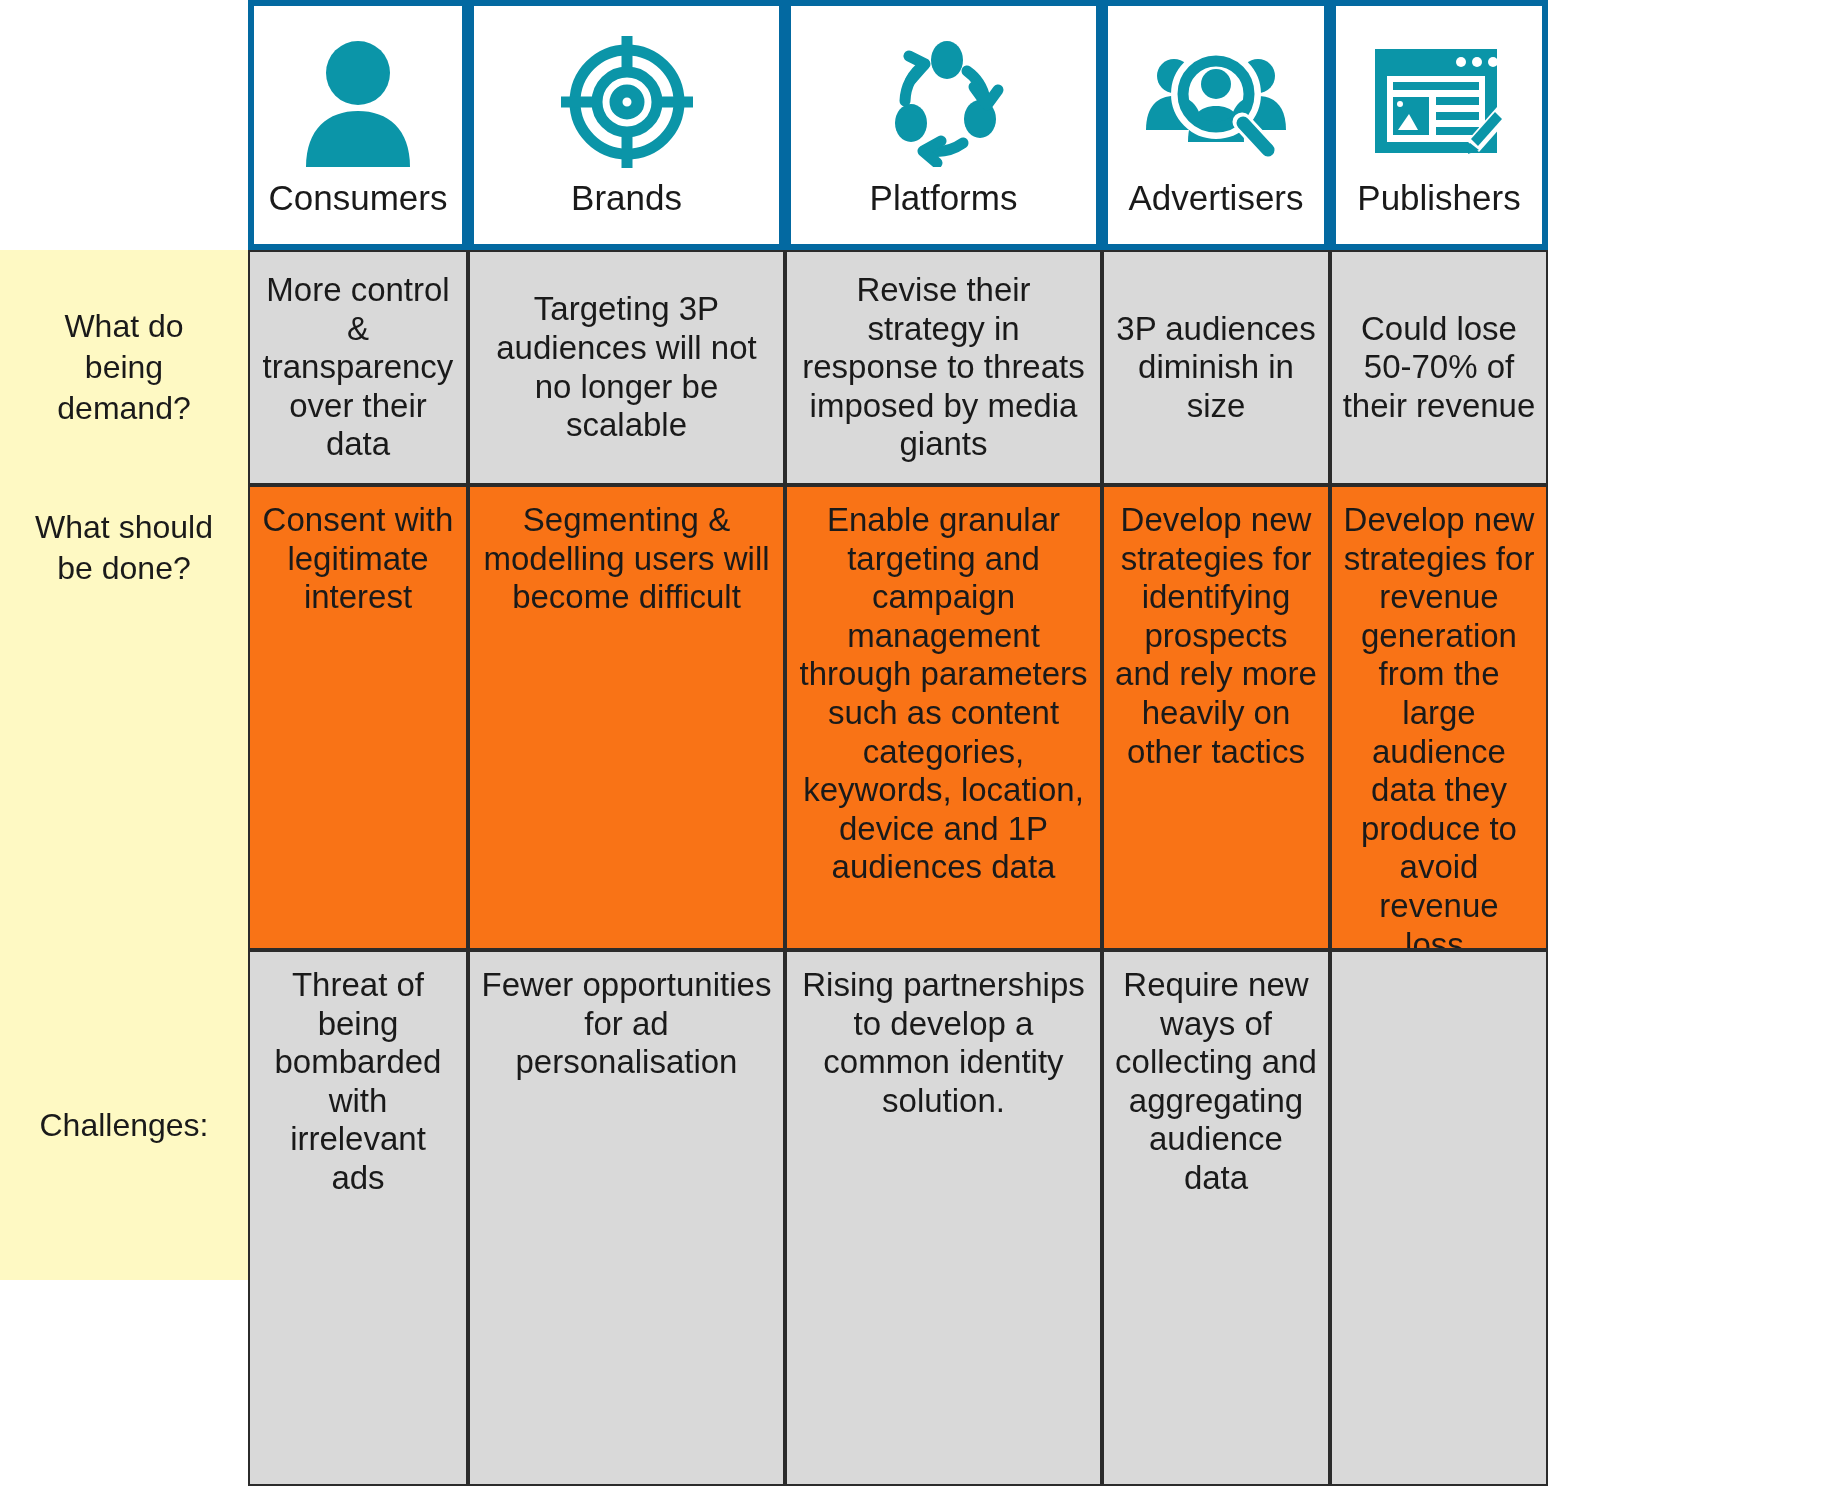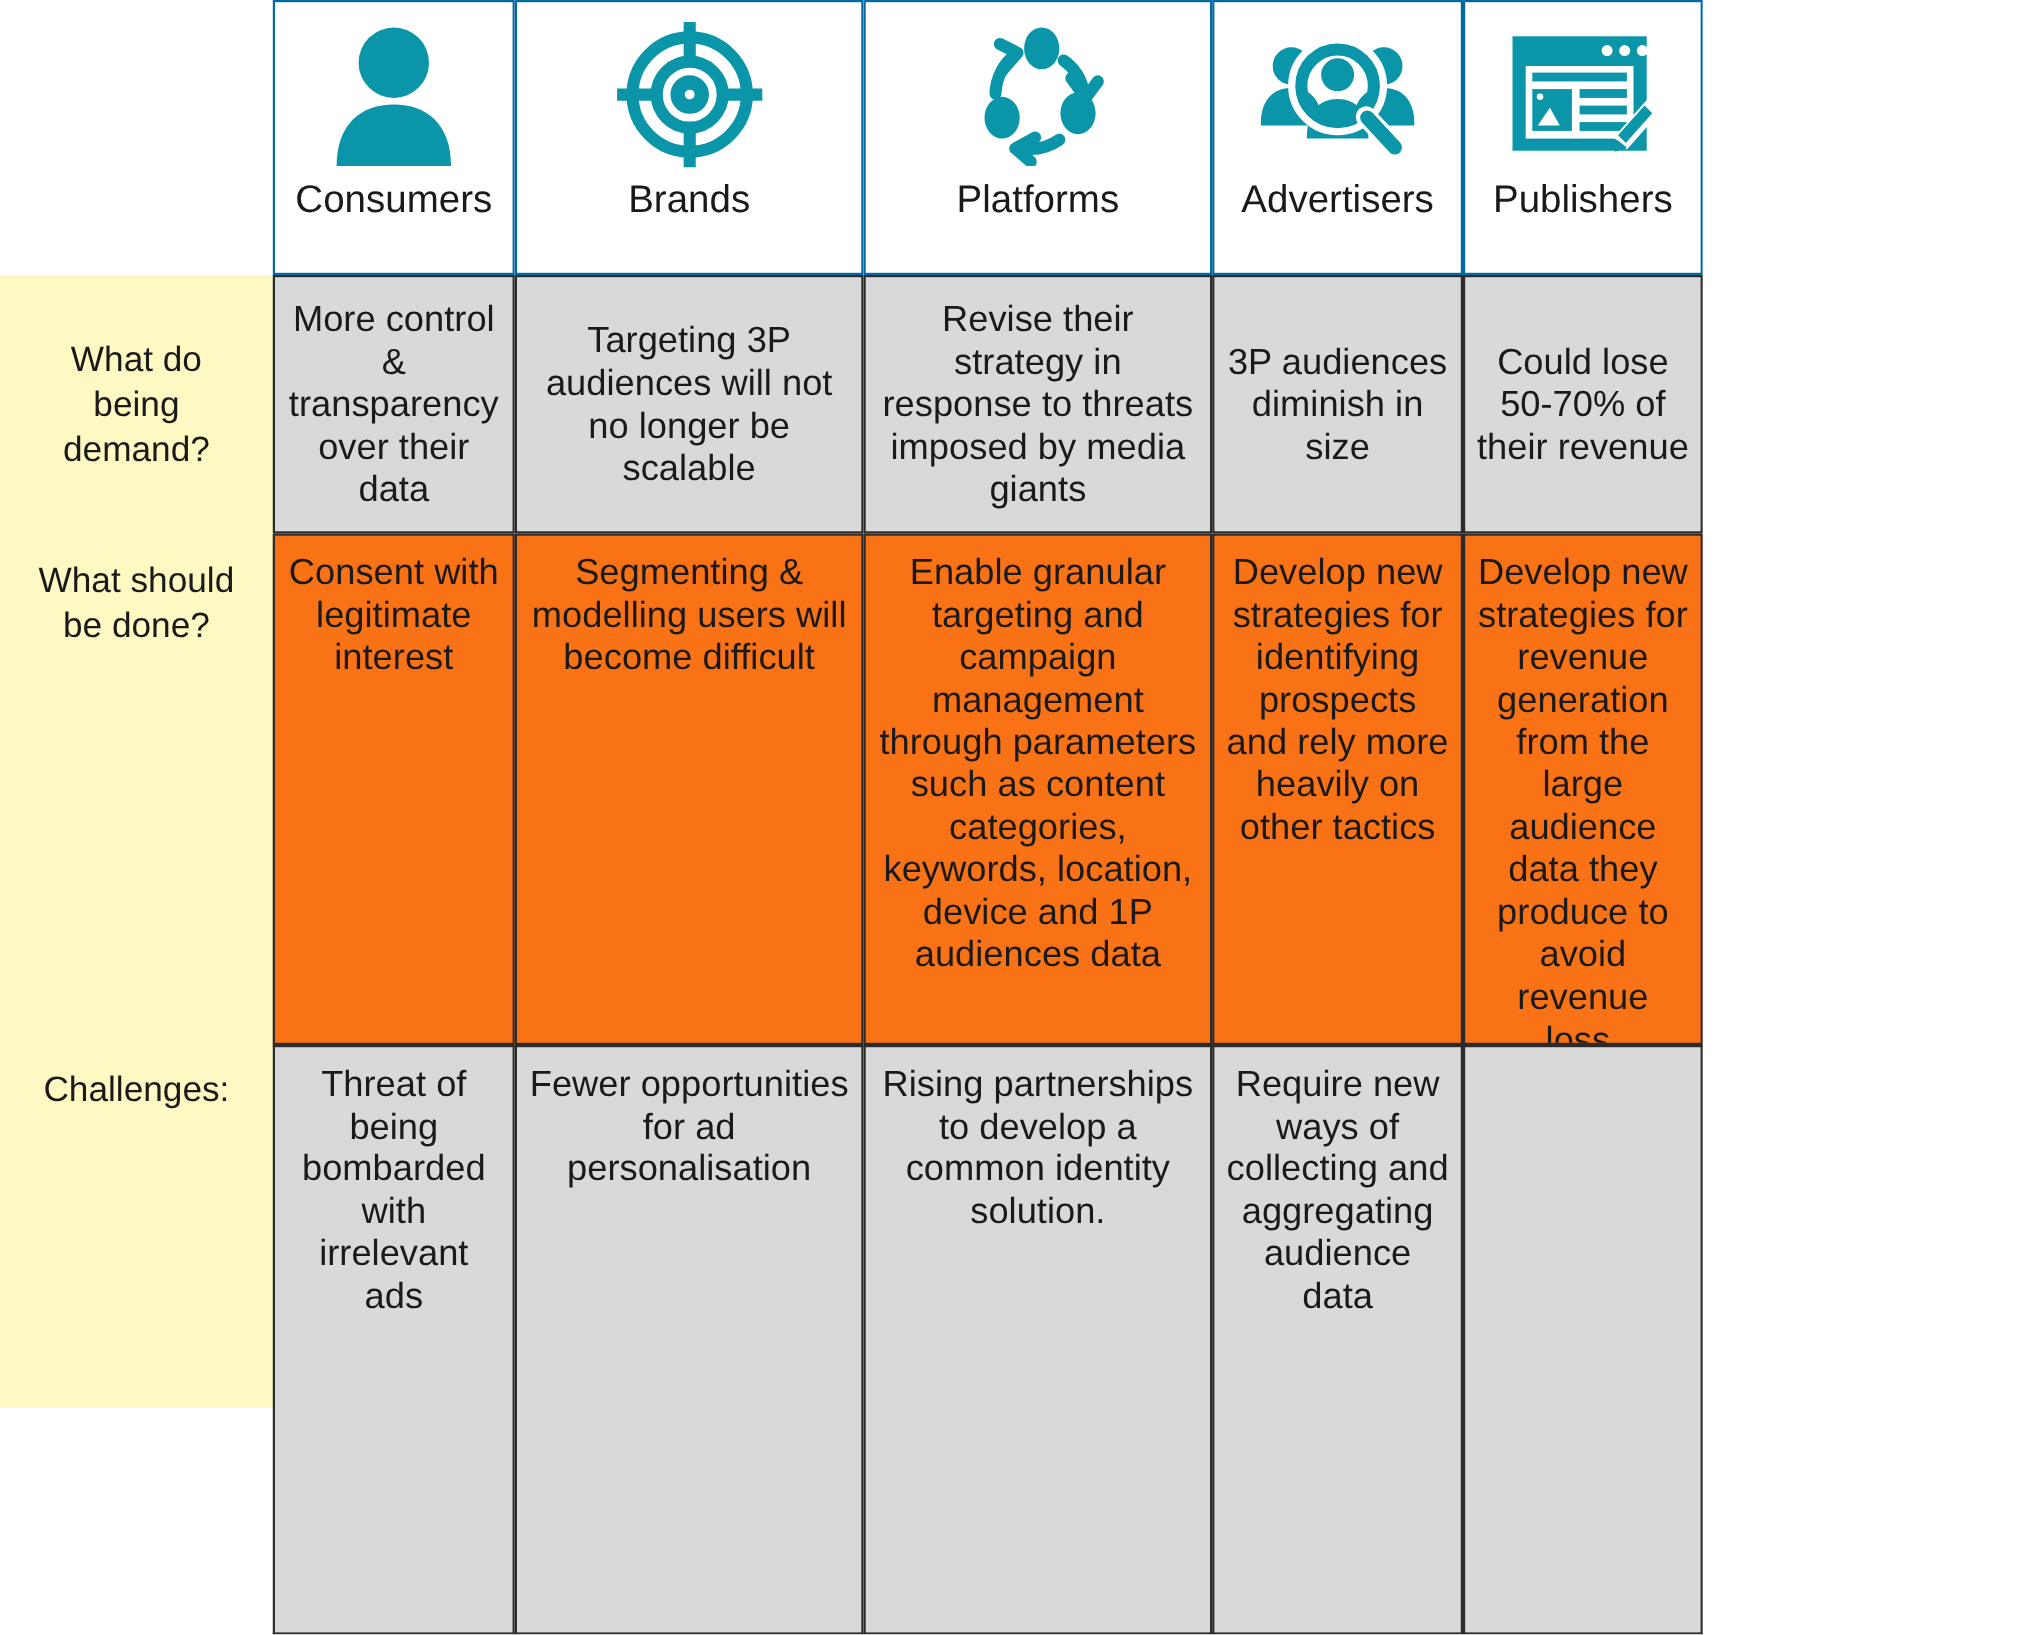--- a/index.html
+++ b/index.html
@@ -36,26 +36,26 @@
     font-size: 32px;
     color: #1a1a1a;
     line-height: 1.28;
     background: #fef9c3;
   }
   .rowlabel span { display: block; }
 
   
   .hcell {
     background: #ffffff;
-    border: 2px solid #0369a1;
+    border: 6px solid #0369a1;
     display: flex;
     flex-direction: column;
     align-items: center;
     justify-content: flex-start;
-    padding-top: 14px;
+    padding-top: 26px;
     overflow: hidden;
   }
   .hicon {
     height: 140px;
     display: flex;
     align-items: center;
     justify-content: center;
   }
   .hicon svg { display: block; }
   .hlabel {
@@ -207,21 +207,21 @@
         <span>be done?</span>
       </div>
     </div>
     <div class="cell plain top-align">Consent with legitimate interest</div>
     <div class="cell plain top-align">Segmenting &amp; modelling users will become difficult</div>
     <div class="cell plain top-align">Enable granular targeting and campaign management through parameters such as content categories, keywords, location, device and 1P audiences data</div>
     <div class="cell plain top-align">Develop new strategies for identifying prospects and rely more heavily on other tactics</div>
     <div class="cell plain top-align">Develop new strategies for revenue generation from the large audience data they produce to avoid revenue loss.</div>
     <div class="spacer"></div>
 
-    <div class="rowlabel" style="align-items:flex-start; padding-top:20px;">
+    <div class="rowlabel" style="align-items:center; padding-top:20px;">
       <div>
         <span>Challenges:</span>
       </div>
     </div>
     <div class="cell shaded top-align" style="border-bottom: none;">Threat of being bombarded with irrelevant ads</div>
     <div class="cell shaded top-align" style="border-bottom: none;">Fewer opportunities for ad personalisation</div>
     <div class="cell shaded top-align" style="border-bottom: none;">Rising partnerships to develop a common identity solution.</div>
     <div class="cell shaded top-align" style="border-bottom: none;">Require new ways of collecting and aggregating audience data</div>
     <div class="cell shaded top-align" style="border-bottom: none;"></div>
     <div class="spacer"></div>

